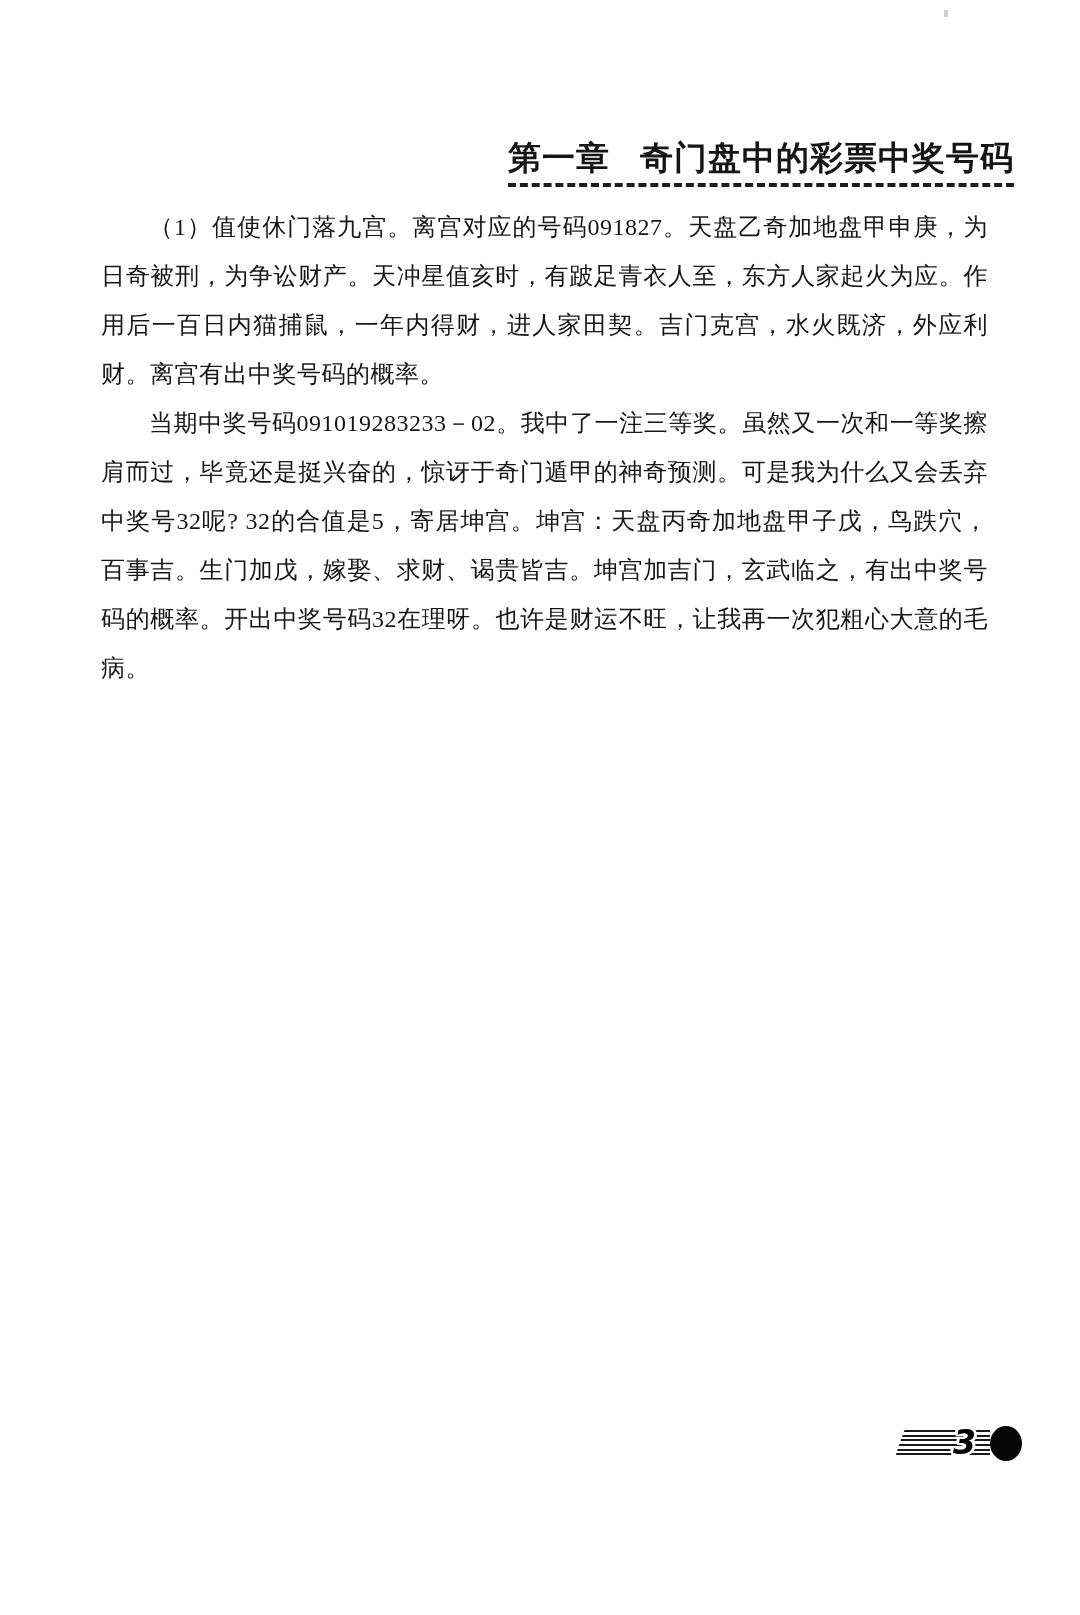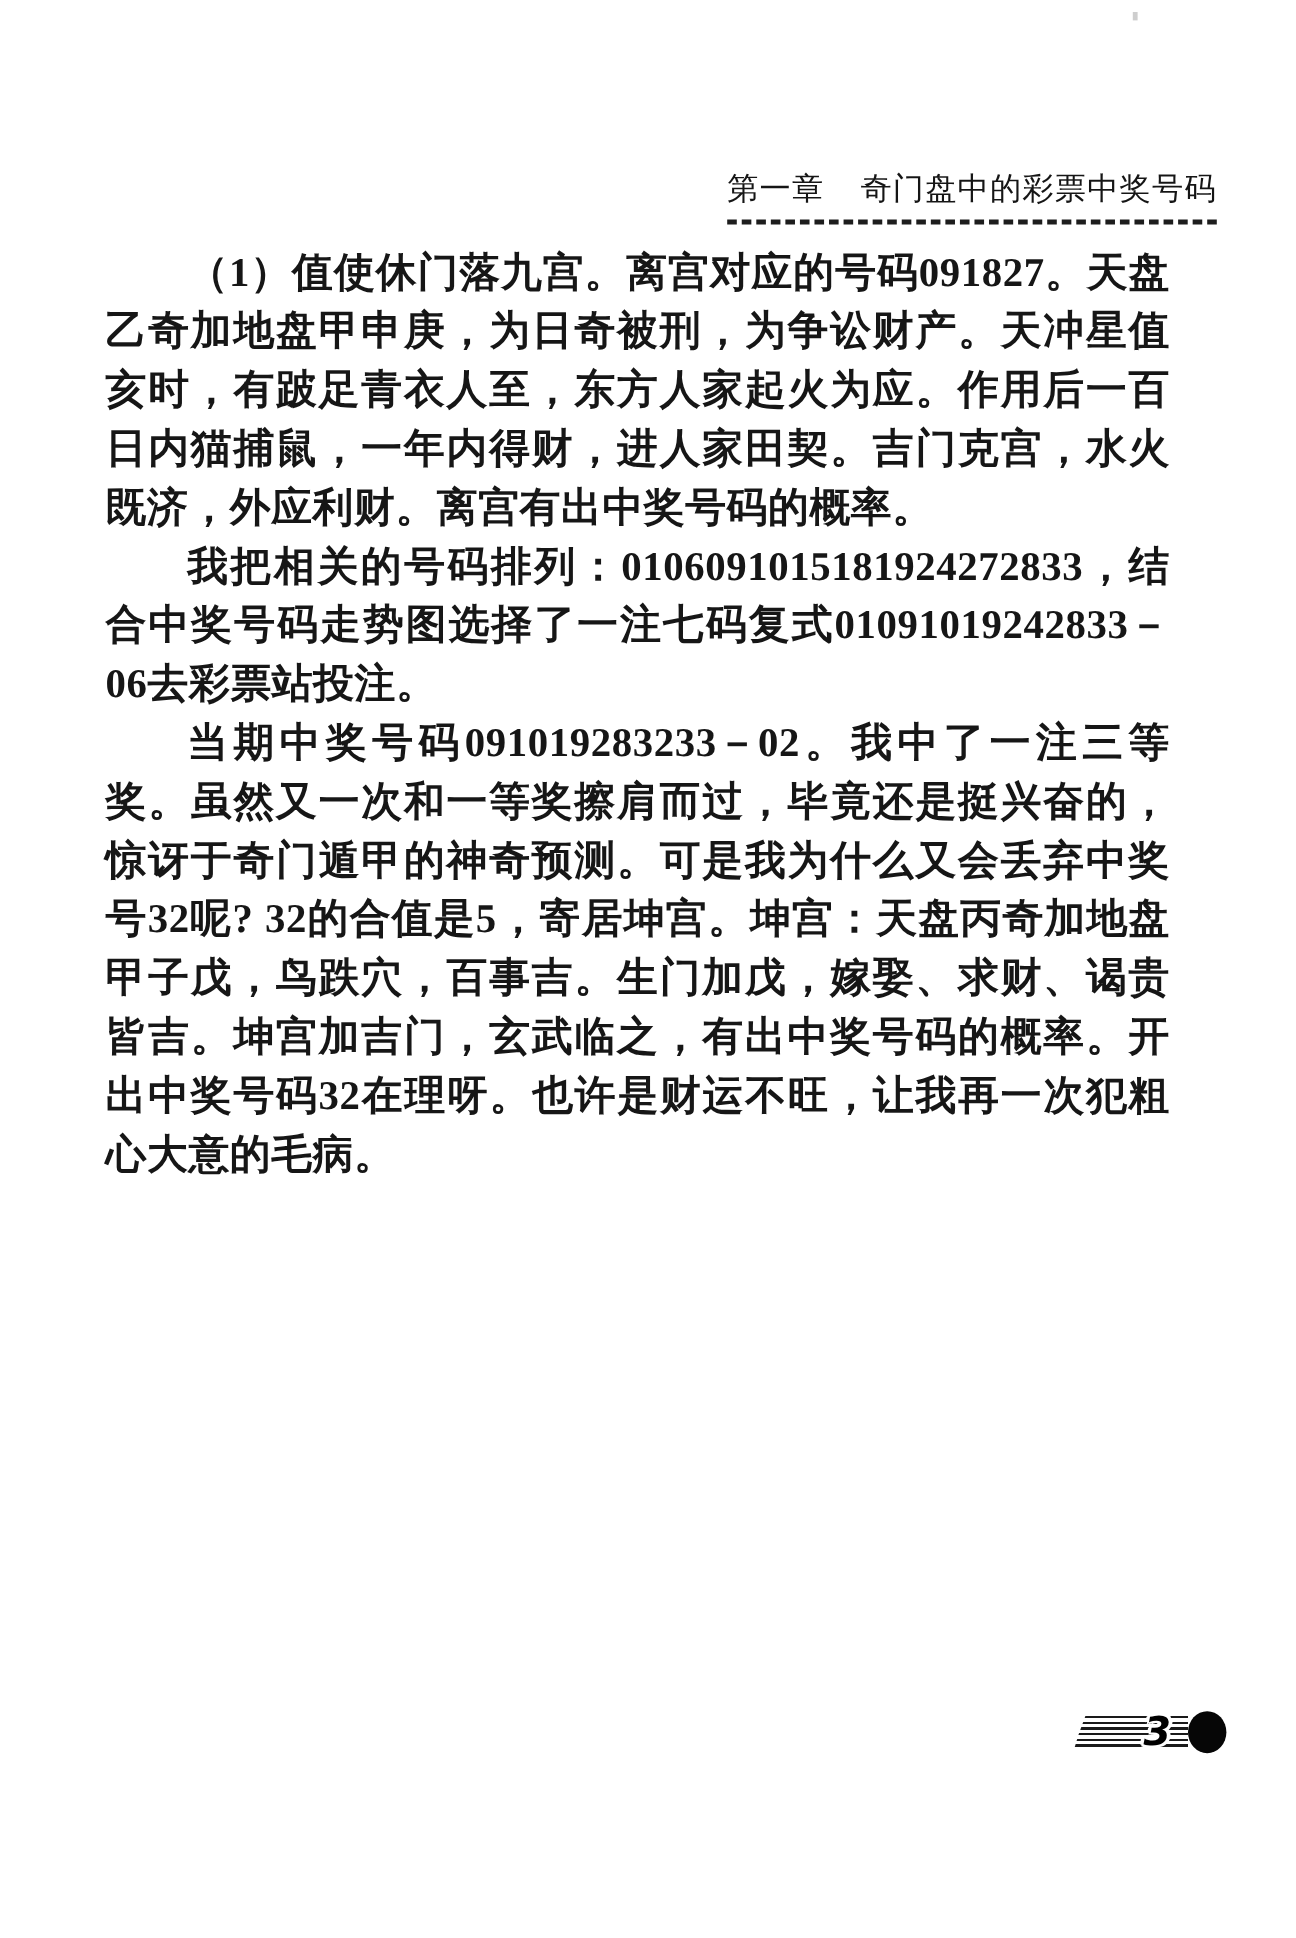--- a/index.html
+++ b/index.html
@@ -16,46 +16,45 @@
     color: #1b1b1b;
     overflow: hidden;
     font-family: "Liberation Serif", "DejaVu Serif", serif;
   }
   
   .chapter-header {
     position: absolute;
     top: 140px;
     right: 66px;
     font-family: "DejaVu Sans", "Liberation Sans", sans-serif;
-    font-weight: 400;
-    font-size: 26px;
+    font-weight: 700;
+    font-size: 33px;
     line-height: 36px;
     letter-spacing: 1px;
     color: #151515;
     border-bottom: 4px dashed #1d1d1d;
     padding-bottom: 7px;
     white-space: nowrap;
   }
   .chapter-header .hsp {
     display: inline-block;
     width: 30px;
   }
   
   .page-body {
     position: absolute;
-    left: 88px;
+    left: 101px;
     top: 203px;
     width: 887px;
-    font-size: 34px;
+    font-size: 24px;
     line-height: 49px;
     text-align: justify;
     text-justify: inter-character;
     letter-spacing: 0.5px;
     color: #161616;
-    font-weight: bold;
   }
   .page-body p {
     margin: 0;
     padding: 0;
     text-indent: 2em;
   }
   
   .page-footer {
     position: absolute;
     left: 895px;
@@ -116,21 +115,20 @@
 <body>
 
 <div class="page">
 
   <div class="chapter-header">
     <span>第一章</span><span class="hsp"></span><span>奇门盘中的彩票中奖号码</span>
   </div>
 
   <div class="page-body">
     <p>（1）值使休门落九宫。离宫对应的号码091827。天盘乙奇加地盘甲申庚，为日奇被刑，为争讼财产。天冲星值亥时，有跛足青衣人至，东方人家起火为应。作用后一百日内猫捕鼠，一年内得财，进人家田契。吉门克宫，水火既济，外应利财。离宫有出中奖号码的概率。</p>
-    <p>我把相关的号码排列：0106091015181924272833，结合中奖号码走势图选择了一注七码复式01091019242833－06去彩票站投注。</p>
     <p>当期中奖号码091019283233－02。我中了一注三等奖。虽然又一次和一等奖擦肩而过，毕竟还是挺兴奋的，惊讶于奇门遁甲的神奇预测。可是我为什么又会丢弃中奖号32呢? 32的合值是5，寄居坤宫。坤宫：天盘丙奇加地盘甲子戊，鸟跌穴，百事吉。生门加戊，嫁娶、求财、谒贵皆吉。坤宫加吉门，玄武临之，有出中奖号码的概率。开出中奖号码32在理呀。也许是财运不旺，让我再一次犯粗心大意的毛病。</p>
   </div>
 
   <div class="page-footer">
     <div class="speedlines"></div>
     <div class="pagenum">3</div>
     <div class="corner-dot"></div>
   </div>
 
   <div class="speck"></div>

